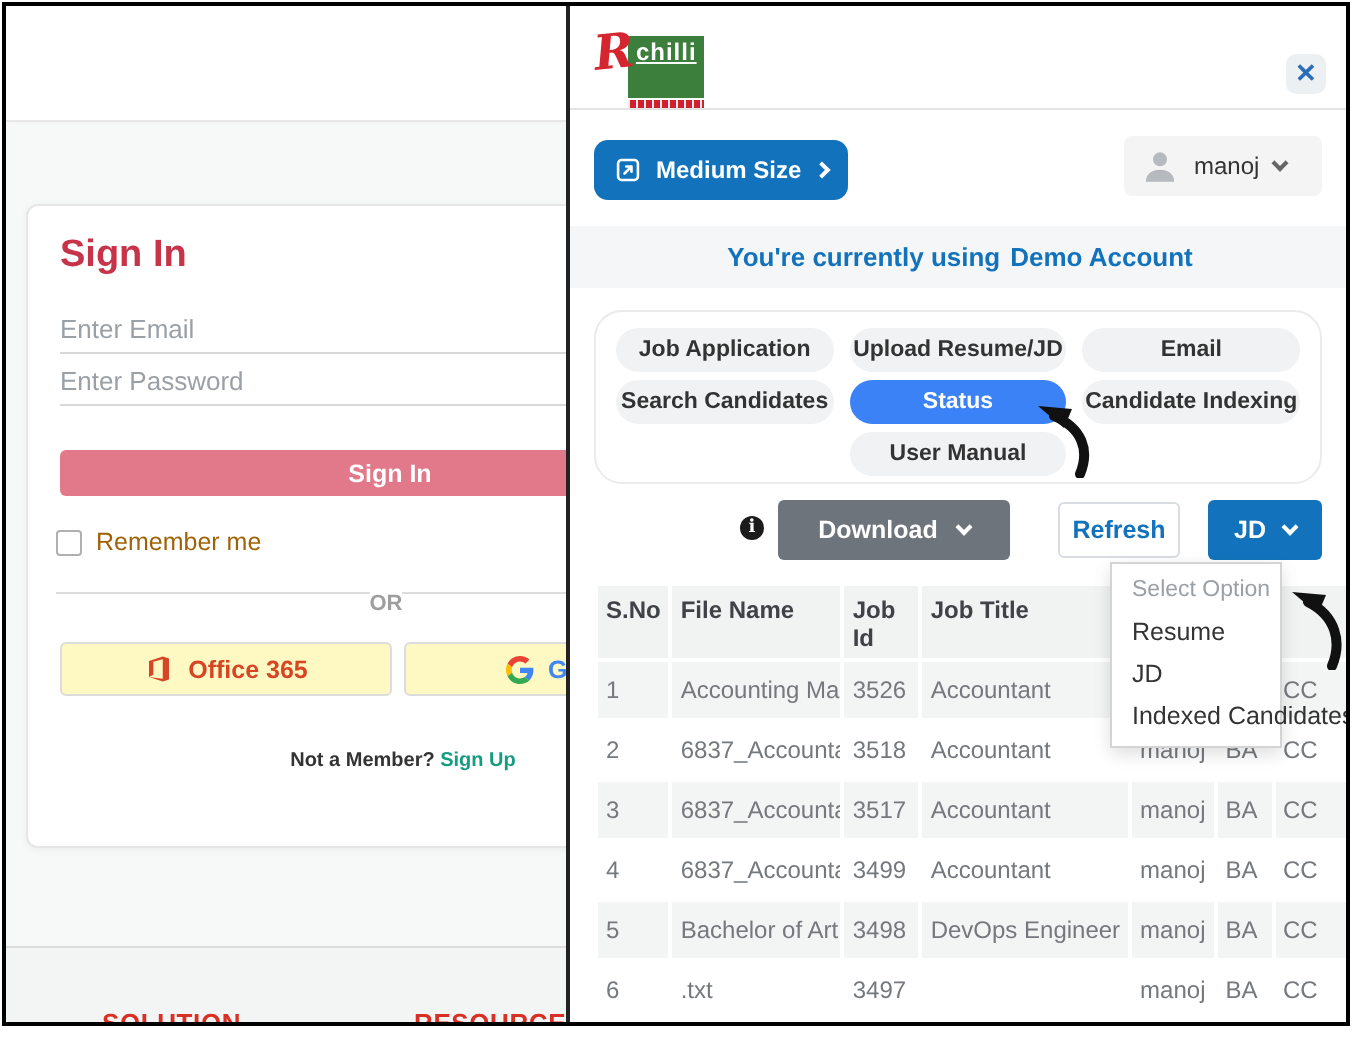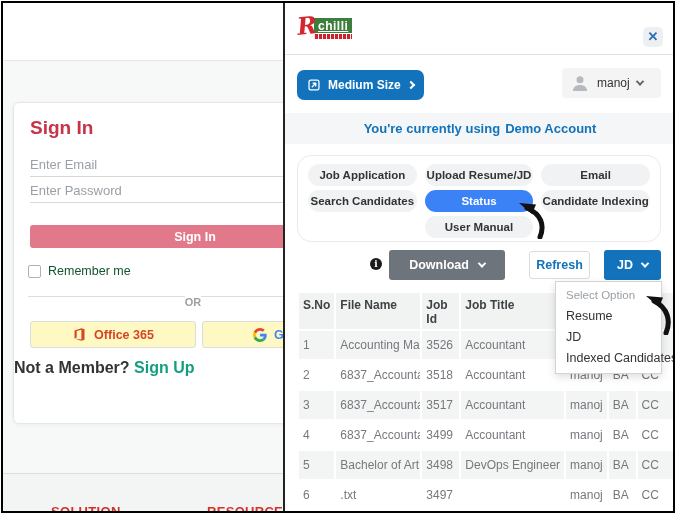--- a/index.html
+++ b/index.html
@@ -15,38 +15,38 @@
   .footer-col.c1 { left:48px; }
   .footer-col.c2 { left:204px; }
 
   .card { position:absolute; left:10px; top:99px; width:380px; height:322px; background:#fff; border:1px solid #e6e6e6; border-radius:6px; box-shadow:0 1px 4px rgba(0,0,0,.05); }
   .card h1 { position:absolute; left:16px; top:14px; font-size:19px; color:#c73349; font-weight:bold; }
   .tfield { position:absolute; left:16px; width:330px; height:24px; border:none; border-bottom:1px solid #d8d8d8; background:transparent; font-size:13px; color:#333; outline:none; font-family:"Liberation Sans", sans-serif; }
   .tfield::placeholder { color:#9aa0a6; }
   .f-email { top:50px; }
   .f-pass  { top:76px; }
   .btn-signin { position:absolute; left:16px; top:122px; width:330px; height:23px; background:#e2798a; border:none; border-radius:3px; color:#fff; font-weight:bold; font-size:12.5px; font-family:"Liberation Sans", sans-serif; cursor:pointer; }
-  .remember { position:absolute; left:14px; top:161px; display:flex; align-items:center; gap:7px; font-size:12.5px; color:#14532d; }
+  .remember { position:absolute; left:14px; top:161px; display:flex; align-items:center; gap:7px; font-size:12.5px; color:#a16207; }
   .cbx { width:13px; height:13px; border:1px solid #b0b0b0; border-radius:2px; background:#fff; }
   .or-row { position:absolute; left:14px; top:193px; width:330px; display:flex; align-items:flex-start; }
   .or-row .line { flex:1; height:1px; background:#ddd; }
   .or-row .or { font-size:11px; font-weight:bold; color:#9e9e9e; }
   .sso-btn { position:absolute; top:218px; width:166px; height:27px; background:#fef9c3; border:1px solid #dcdcdc; border-radius:3px; display:flex; align-items:center; justify-content:center; gap:7px; font-size:12.5px; font-weight:bold; cursor:pointer; }
   .sso-office { left:16px; color:#d64626; }
   .sso-google { left:188px; color:#4285f4; }
-  .not-member { position:absolute; left:0; top:256px; width:375px; font-size:16px; font-weight:bold; color:#333; }
+  .not-member { position:absolute; left:0; top:272px; width:375px; text-align:center; font-size:10px; font-weight:bold; color:#333; }
   .not-member .signup { color:#149d80; cursor:pointer; }
 
   
   .panel { position:absolute; left:280px; top:0; width:390px; height:508px; background:#fff; border-left:2px solid #222; }
 
   .brand { position:absolute; left:12px; top:12px; display:flex; align-items:flex-start; }
   .brand-r { color:#d5252e; font-family:"DejaVu Serif", serif; font-style:italic; font-weight:bold; font-size:24px; line-height:22px; margin-right:-3px; transform:rotate(-6deg); }
   .brand-right { display:flex; flex-direction:column; margin-top:3px; }
-  .brand-box { background:#3c7e3c; color:#fff; font-weight:bold; font-size:12px; letter-spacing:.5px; padding:1px 4px 0; line-height:14px;text-decoration:underline; }
+  .brand-box { background:#3c7e3c; color:#fff; font-weight:bold; font-size:12px; letter-spacing:.5px; padding:1px 4px 16px; line-height:14px;text-decoration:underline; }
   .brand-strip { height:5px; background:#cf2030 repeating-linear-gradient(90deg, rgba(255,255,255,.9) 0 1px, transparent 1px 4px); margin-top:1px; }
 
   .close-btn { position:absolute; left:358px; top:24px; width:20px; height:20px; background:#edf0f3; border:none; border-radius:5px; color:#2a6db8; font-size:13px; font-weight:bold; line-height:18px; text-align:center; cursor:pointer; }
 
   .panel-divider { position:absolute; left:0; top:51px; width:390px; height:1px; background:#e3e3e3; }
 
   .btn-size { position:absolute; left:12px; top:67px; height:30px; padding:0 10px; background:#1273bc; border:none; border-radius:7px; color:#fff; display:flex; align-items:center; gap:7px; font-size:12px; font-weight:600; font-family:"Liberation Sans", sans-serif; cursor:pointer; }
   .chev-right { width:6px; height:6px; border-right:2px solid #fff; border-bottom:2px solid #fff; transform:rotate(-45deg); display:inline-block; }
   .chev-down { width:6px; height:6px; border-right:2px solid currentColor; border-bottom:2px solid currentColor; transform:rotate(45deg) translate(-1px,-1px); display:inline-block; }
 
@@ -70,21 +70,21 @@
 
   
   .tbl-wrap { position:absolute; left:12px; top:288px; width:378px; }
   table { border-collapse:separate; border-spacing:2px; font-size:12px; }
   th { background:#f1f2f2; color:#3f4347; font-weight:600; text-align:left; vertical-align:top; padding:5px 4px 2px; height:36px; }
   td { padding:0 4px; height:28px; color:#75797d; white-space:nowrap; overflow:hidden; }
   tr.stripe td { background:#f3f4f4; }
   .c-sno{width:26px;} .c-file{width:84px; max-width:84px;} .c-jid{width:38px;} .c-jtitle{width:102px;margin-top:40px;} .c-user{width:40px;} .c-ba{width:28px;} .c-cc{width:40px;}
 
   
-  .dropdown { position:absolute; left:270px; top:278px; width:107px; height:93px; background:#fff; border:1px solid #d4d4d4; box-shadow:0 3px 8px rgba(0,0,0,.13); padding:7px 0 0 10px; z-index:10; }
+  .dropdown { position:absolute; left:270px; top:278px; width:86px; height:93px; background:#fff; border:1px solid #d4d4d4; box-shadow:0 3px 8px rgba(0,0,0,.13); padding:7px 0 0 10px; z-index:10; }
   .dd-head { font-size:11.5px; color:#9aa0a6; margin-bottom:5px; }
   .dd-item { font-size:12.5px; color:#333; line-height:21px; cursor:pointer; white-space:nowrap; }
 
   .annot { position:absolute; z-index:12; }
   .annot.a1 { left:232px; top:198px; }
   .annot.a2 { left:360px; top:290px; }
 </style>
 </head>
 <body>
 

